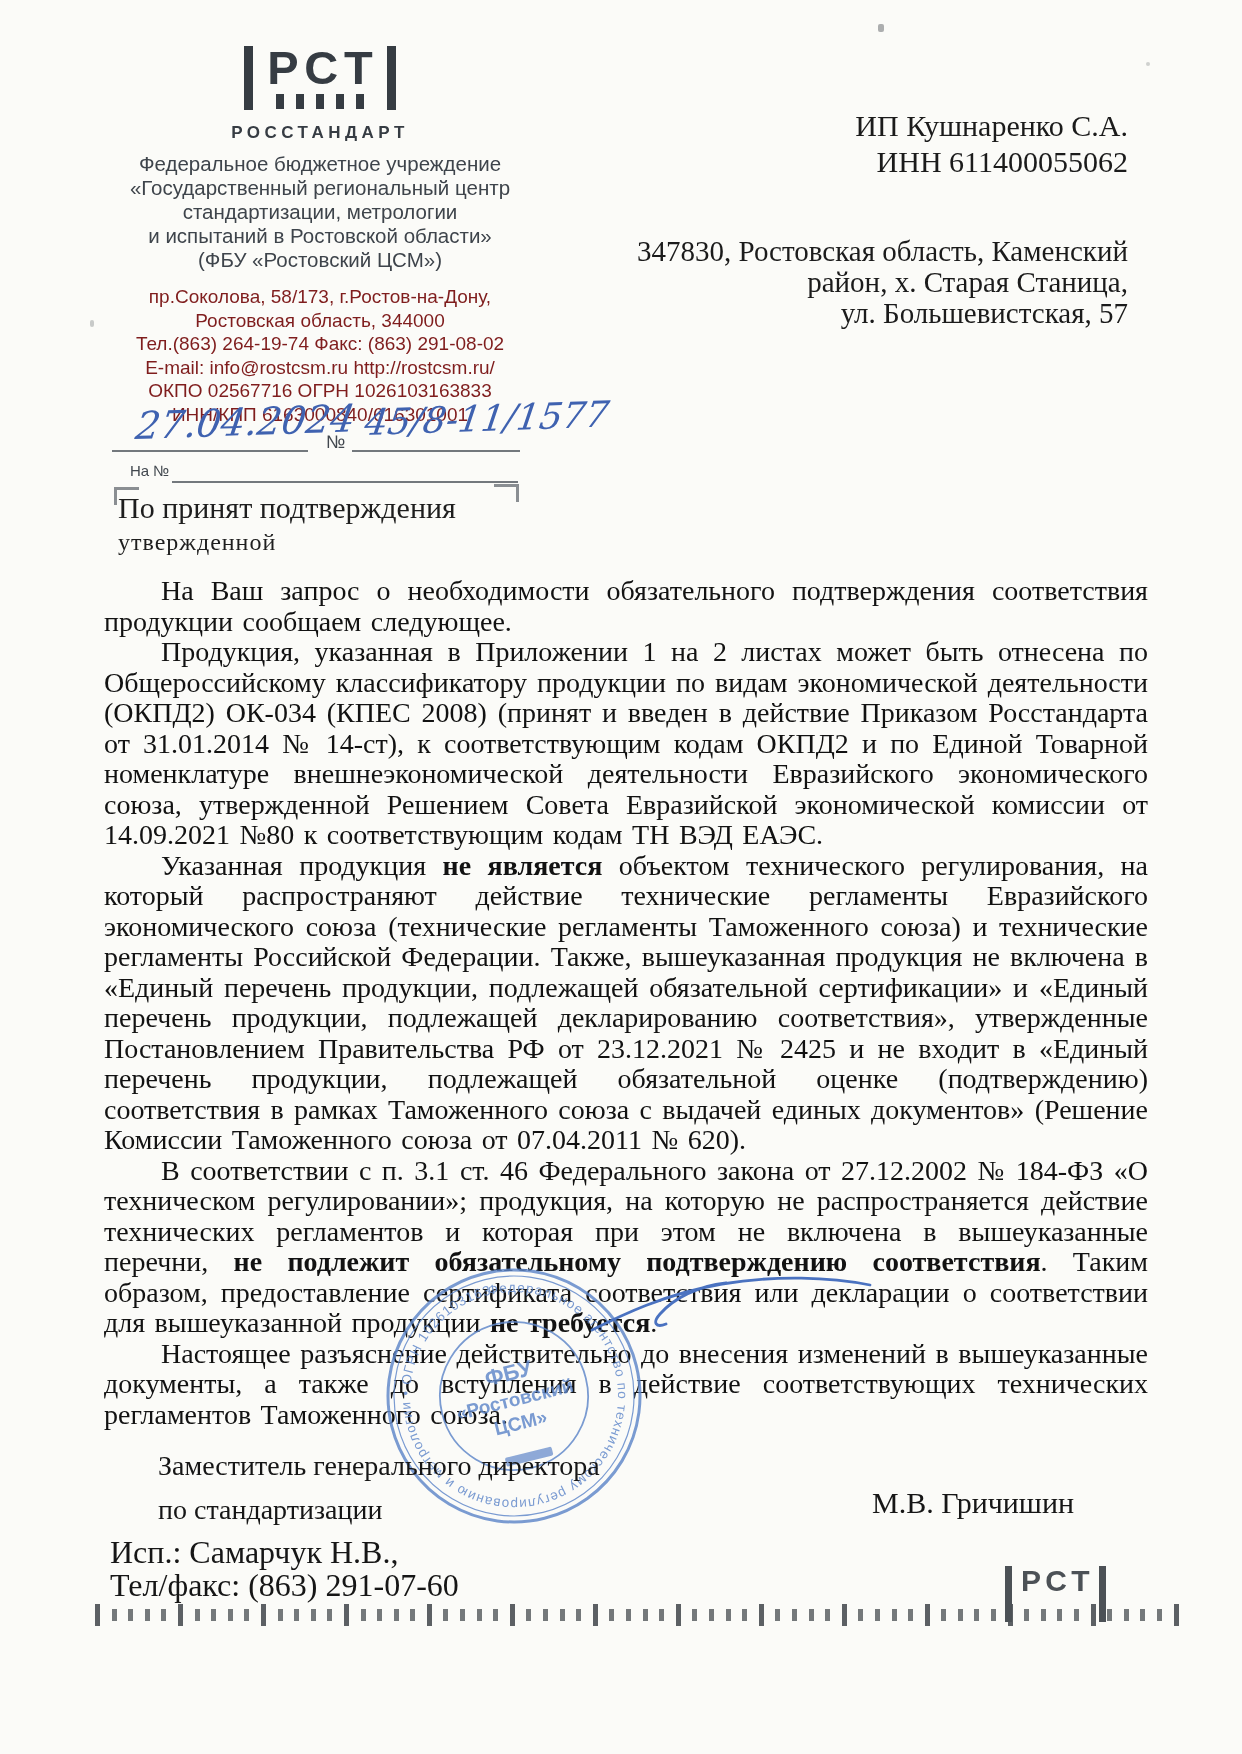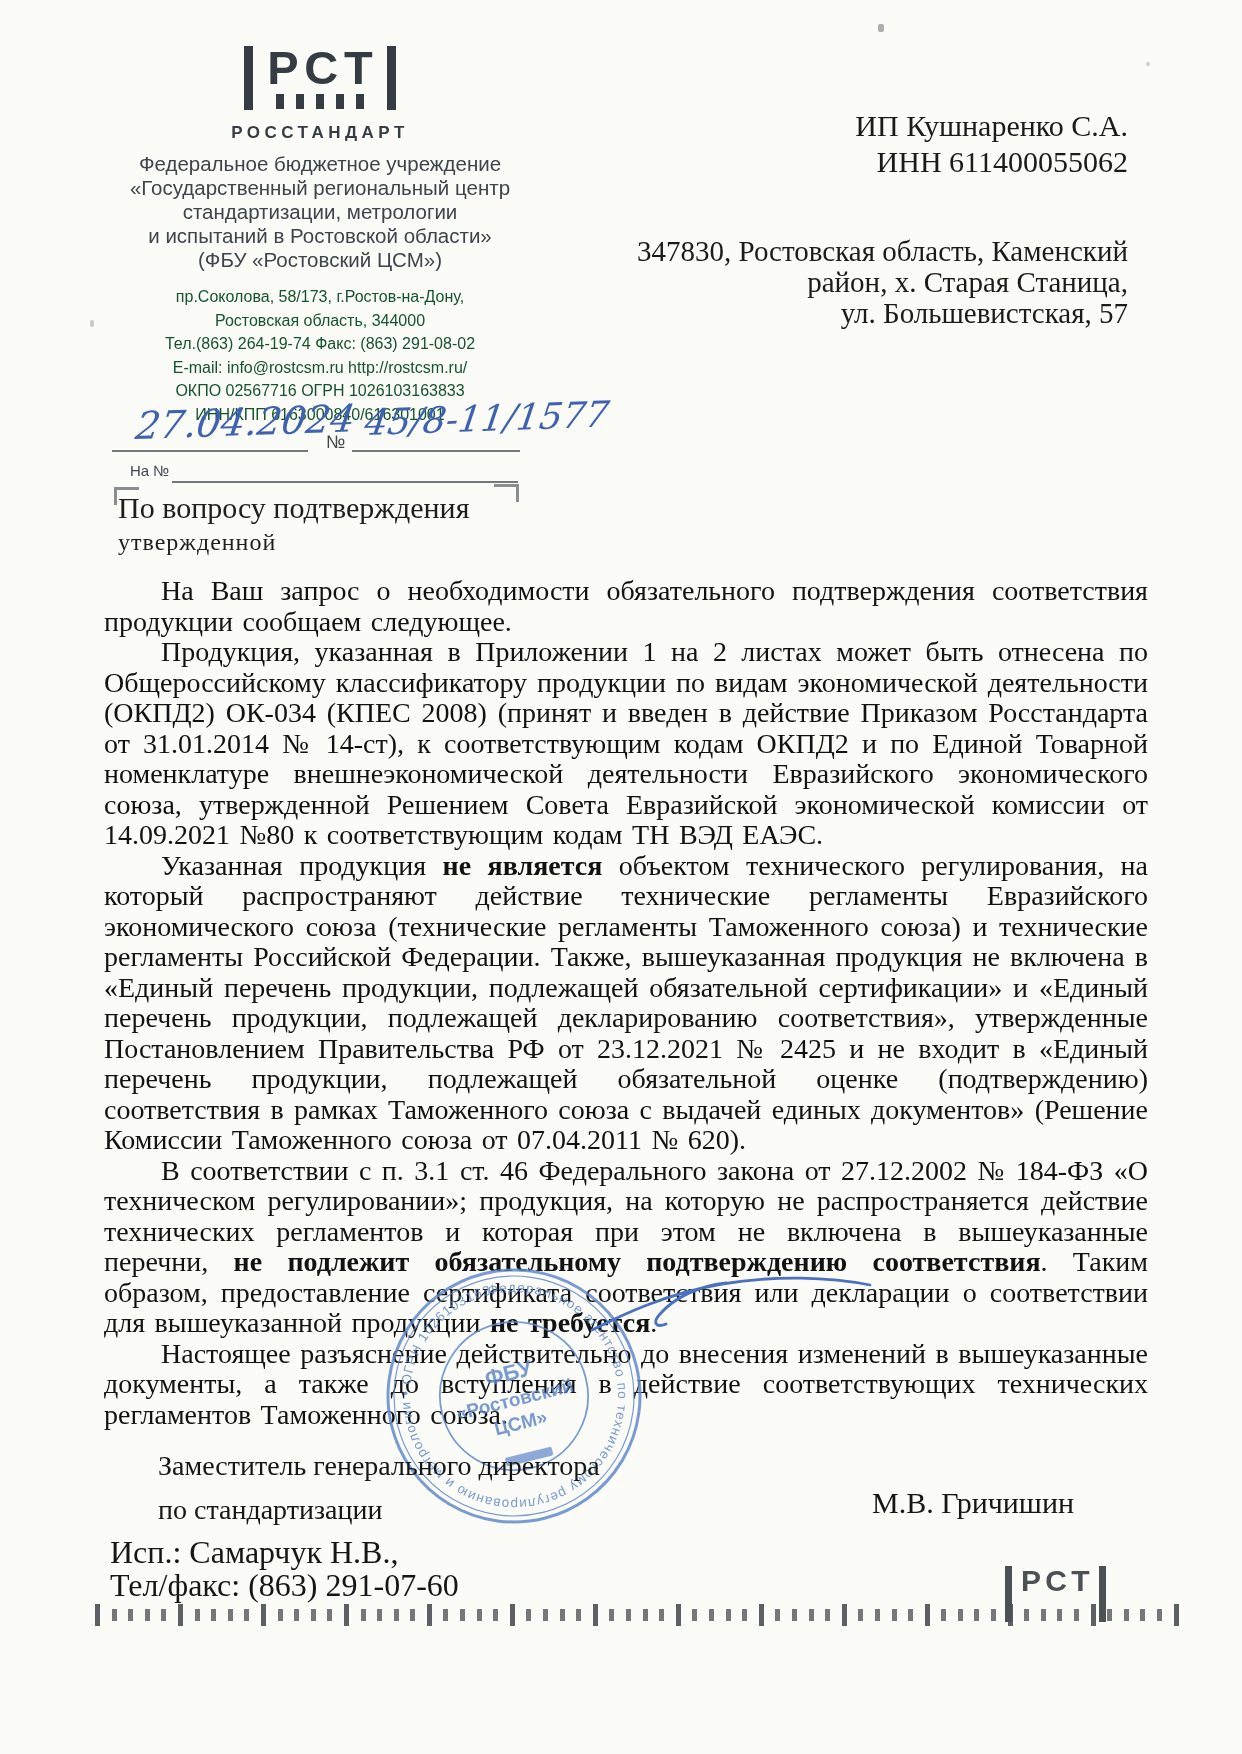--- a/index.html
+++ b/index.html
@@ -18,21 +18,21 @@
   .rst-logo .bar{width:9px;background:#363c43;margin:0 14px;}
   .rst-logo .mid{display:flex;flex-direction:column;align-items:center;}
   .rst-logo .letters{
     font-family:"Liberation Sans", sans-serif;font-weight:700;font-size:47px;
     line-height:44px;letter-spacing:7px;color:#363c43;margin-right:-7px;
   }
   .rst-logo .dotrow{display:flex;gap:12px;margin-top:4px;}
   .rst-logo .dotrow i{display:block;width:8px;height:15px;background:#363c43;}
   .agency{margin-top:13px;font-weight:700;font-size:17px;letter-spacing:4.5px;color:#363c43;}
   .org-lines{margin-top:9px;font-size:20.5px;line-height:24px;color:#3e444b;}
-  .contact-lines{margin-top:13px;font-size:16px;line-height:23.5px;color:#14532d;}
+  .contact-lines{margin-top:13px;font-size:19px;line-height:23.5px;color:#7f1d1d;}
   
   .handwriting{
     font-family:"DejaVu Serif", serif;font-style:italic;color:#3f62b0;
     transform:skewX(-10deg) rotate(-2deg);transform-origin:left bottom;white-space:nowrap;
   }
   .hand-date{position:absolute;left:133px;top:404px;font-size:38px;}
   .hand-num{position:absolute;left:362px;top:402px;font-size:36px;}
   .rule{position:absolute;border-top:2px solid #73787d;}
   .rule-date{left:112px;top:450px;width:196px;}
   .rule-num{left:352px;top:450px;width:168px;}
@@ -130,21 +130,21 @@
         <div>ИНН 611400055062</div>
       </div>
     <div class="addr">
         <div>347830, Ростовская область, Каменский</div>
         <div>район, х. Старая Станица,</div>
         <div>ул. Большевистская, 57</div>
       </div>
   </div>
 
   <div class="subject">
-    <div class="l1">По вопросу подтверждения</div>
+    <div class="l1">По принят подтверждения</div>
     <div class="l2">утвержденной</div>
   </div>
 
   <div class="body-text">
       <p><span>На Ваш запрос о необходимости обязательного подтверждения соответствия продукции сообщаем следующее.</span></p>
       <p><span>Продукция, указанная в Приложении 1 на 2 листах может быть отнесена по Общероссийскому классификатору продукции по видам экономической деятельности (ОКПД2) ОК-034 (КПЕС 2008) (принят и введен в действие Приказом Росстандарта от 31.01.2014 № 14-ст), к соответствующим кодам ОКПД2 и по Единой Товарной номенклатуре внешнеэкономической деятельности Евразийского экономического союза, утвержденной Решением Совета Евразийской экономической комиссии от 14.09.2021 №80 к соответствующим кодам ТН ВЭД ЕАЭС.</span></p>
       <p><span>Указанная продукция </span><span class="bold">не является</span><span> объектом технического регулирования, на который распространяют действие технические регламенты Евразийского экономического союза (технические регламенты Таможенного союза) и технические регламенты Российской Федерации. Также, вышеуказанная продукция не включена в «Единый перечень продукции, подлежащей обязательной сертификации» и «Единый перечень продукции, подлежащей декларированию соответствия», утвержденные Постановлением Правительства РФ от 23.12.2021 № 2425 и не входит в «Единый перечень продукции, подлежащей обязательной оценке (подтверждению) соответствия в рамках Таможенного союза с выдачей единых документов» (Решение Комиссии Таможенного союза от 07.04.2011 № 620).</span></p>
       <p><span>В соответствии с п. 3.1 ст. 46 Федерального закона от 27.12.2002 № 184-ФЗ «О техническом регулировании»; продукция, на которую не распространяется действие технических регламентов и которая при этом не включена в вышеуказанные перечни, </span><span class="bold">не подлежит обязательному подтверждению соответствия</span><span>. Таким образом, предоставление сертификата соответствия или декларации о соответствии для вышеуказанной продукции </span><span class="bold">не требуется</span><span>.</span></p>
       <p><span>Настоящее разъяснение действительно до внесения изменений в вышеуказанные документы, а также до вступления в действие соответствующих технических регламентов Таможенного союза.</span></p>
     </div>

